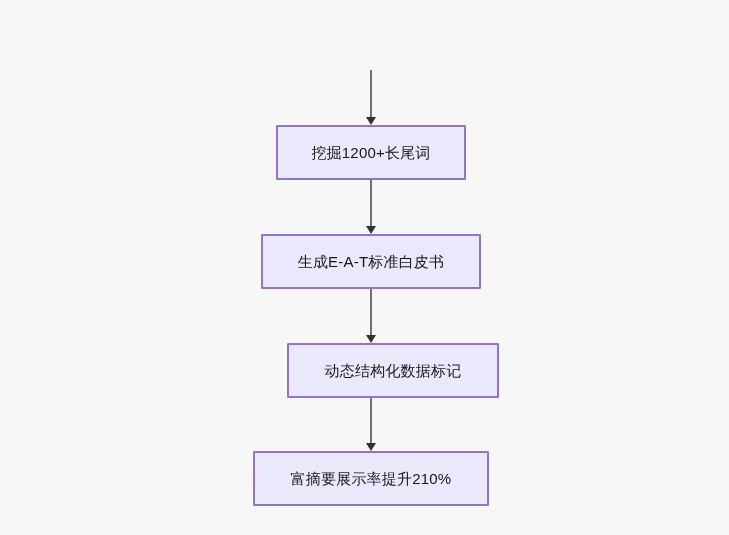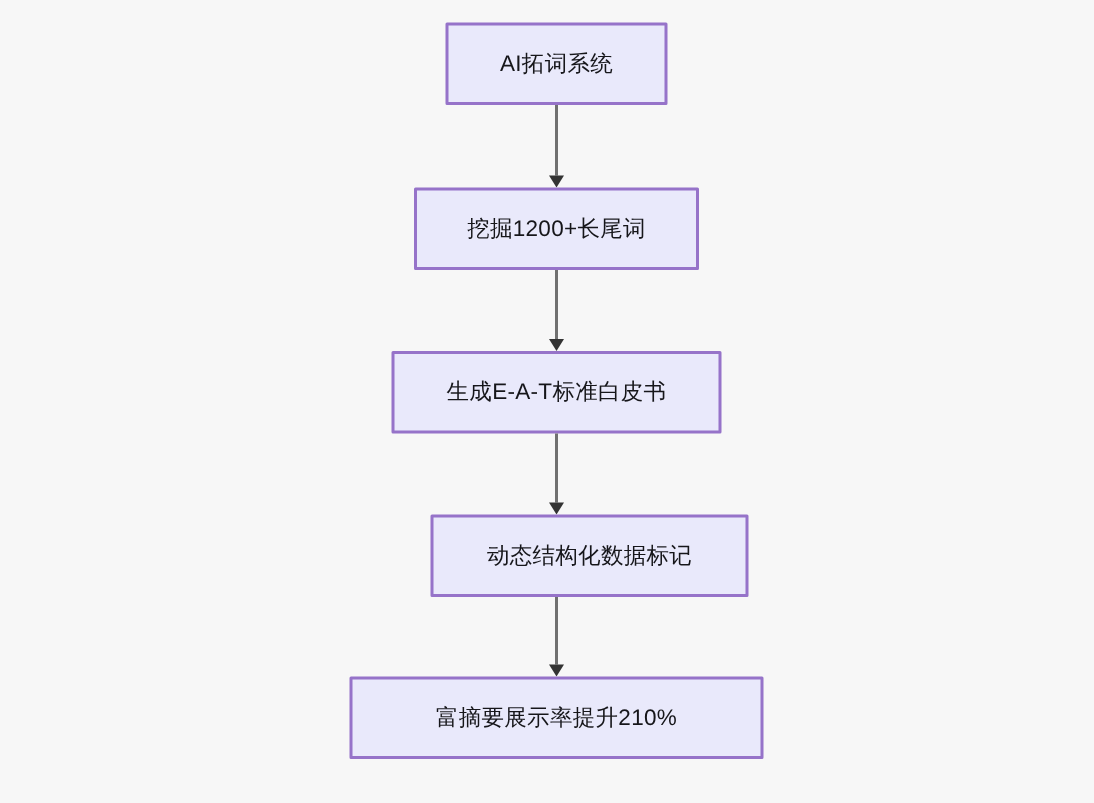--- a/index.html
+++ b/index.html
@@ -51,21 +51,21 @@
   .slot-1 { top: 15px; }
   .slot-2 { top: 125px; }
   .slot-3 { top: 234px; }
   .slot-4 { top: 343px; padding-left: 44px; }
   .slot-5 { top: 451px; }
 
   .node-w1 { width: 148px; }
   .node-w2 { width: 190px; text-align: center; }
   .node-w3 { width: 220px; }
   .node-w4 { width: 212px; }
-  .node-w5 { width: 276px; }
+  .node-w5 { width: 236px; }
 
   
   .connector {
     position: absolute;
     left: 371px;
     width: 2px;
     transform: translateX(-1px);
     background: #707070;
   }
   .conn-1 { top: 70px;  height: 47px; }
@@ -86,23 +86,20 @@
   .arrow-1 { top: 117px; }
   .arrow-2 { top: 226px; }
   .arrow-3 { top: 335px; }
   .arrow-4 { top: 443px; }
 </style>
 </head>
 <body>
 
 <div id="flowchart-canvas">
 
-  <div class="node-slot slot-1">
-    <div class="flow-node node-w1">AI拓词系统</div>
-  </div>
 
   <div class="connector conn-1"></div>
   <div class="arrowhead arrow-1"></div>
 
   <div class="node-slot slot-2">
     <div class="flow-node node-w2">挖掘1200+长尾词</div>
   </div>
 
   <div class="connector conn-2"></div>
   <div class="arrowhead arrow-2"></div>

